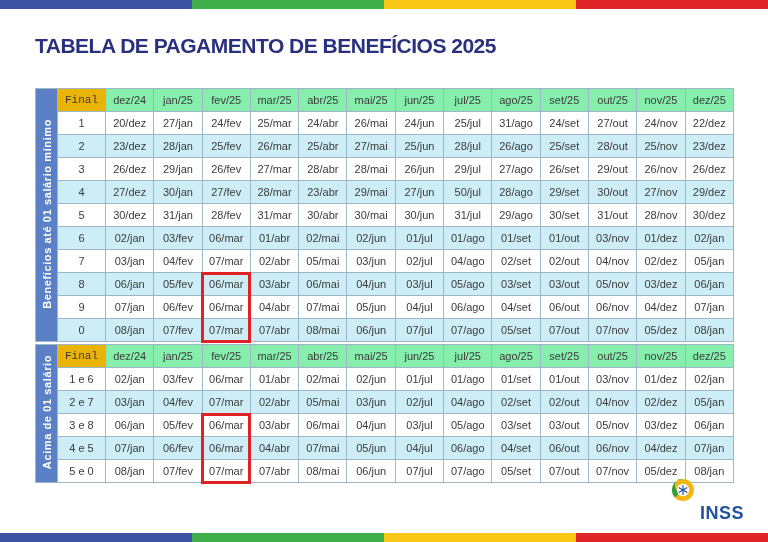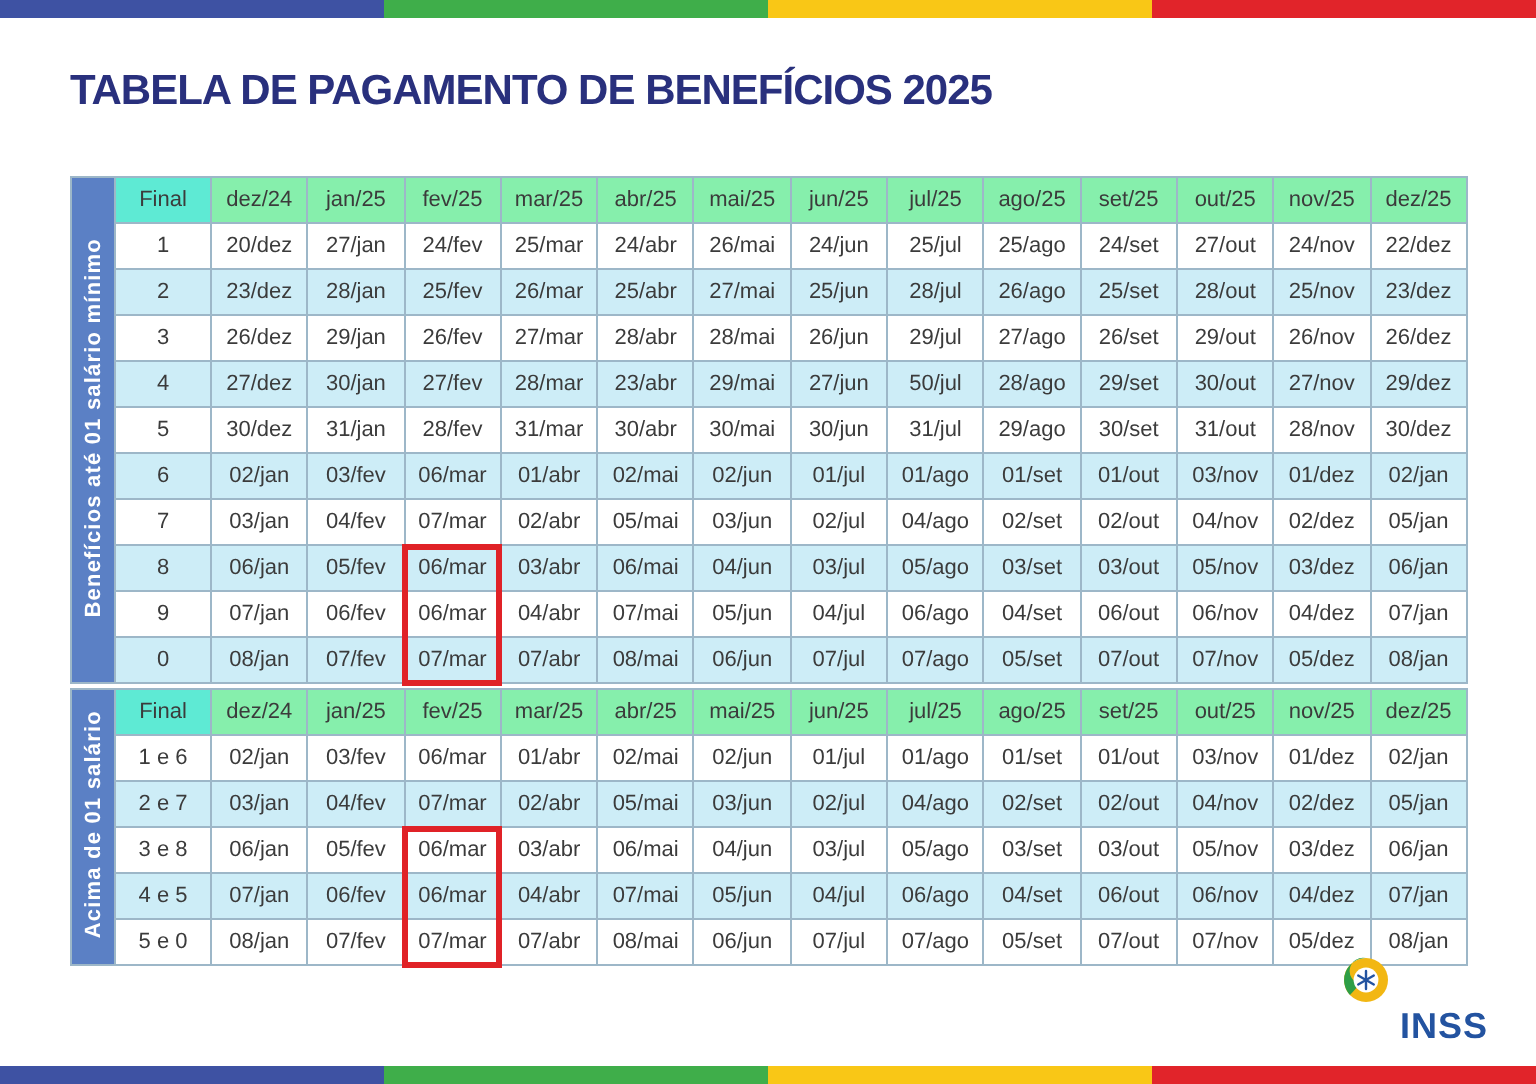--- a/index.html
+++ b/index.html
@@ -35,21 +35,21 @@
   td.side {
     background:#5b80c5; border-color:#5b80c5; vertical-align:middle;
   }
   .vtext {
     writing-mode:vertical-rl; transform:rotate(180deg);
     display:inline-block;
     font-size:11px; font-weight:bold; color:#ffffff; letter-spacing:0.6px;
     white-space:nowrap;
   }
   th.finalh {
-    background:#5eead4; color:#152a3e; font-weight:bold; font-size:11.5px;
+    background:#eab308; color:#152a3e; font-weight:bold; font-size:11.5px;font-family:Liberation Mono, monospace;
   }
   th.monthh {
     background:#86efac; color:#2d6cb3; font-weight:bold;
   }
   th.rowlabel { font-weight:bold; color:#1d1d1d; background:#ffffff; }
   tr.striped th.rowlabel, tr.striped td.datecell { background:#cdedf7; }
   td.datecell { background:#ffffff; }
 
   .red-box {
     position:absolute; border:3px solid #e02227; pointer-events:none;
@@ -116,21 +116,21 @@
         <tr class="">
           <th class="rowlabel">1</th>
           <td class="datecell">20/dez</td>
           <td class="datecell">27/jan</td>
           <td class="datecell">24/fev</td>
           <td class="datecell">25/mar</td>
           <td class="datecell">24/abr</td>
           <td class="datecell">26/mai</td>
           <td class="datecell">24/jun</td>
           <td class="datecell">25/jul</td>
-          <td class="datecell">25/ago</td>
+          <td class="datecell">31/ago</td>
           <td class="datecell">24/set</td>
           <td class="datecell">27/out</td>
           <td class="datecell">24/nov</td>
           <td class="datecell">22/dez</td>
         </tr>
         <tr class="striped">
           <th class="rowlabel">2</th>
           <td class="datecell">23/dez</td>
           <td class="datecell">28/jan</td>
           <td class="datecell">25/fev</td>

